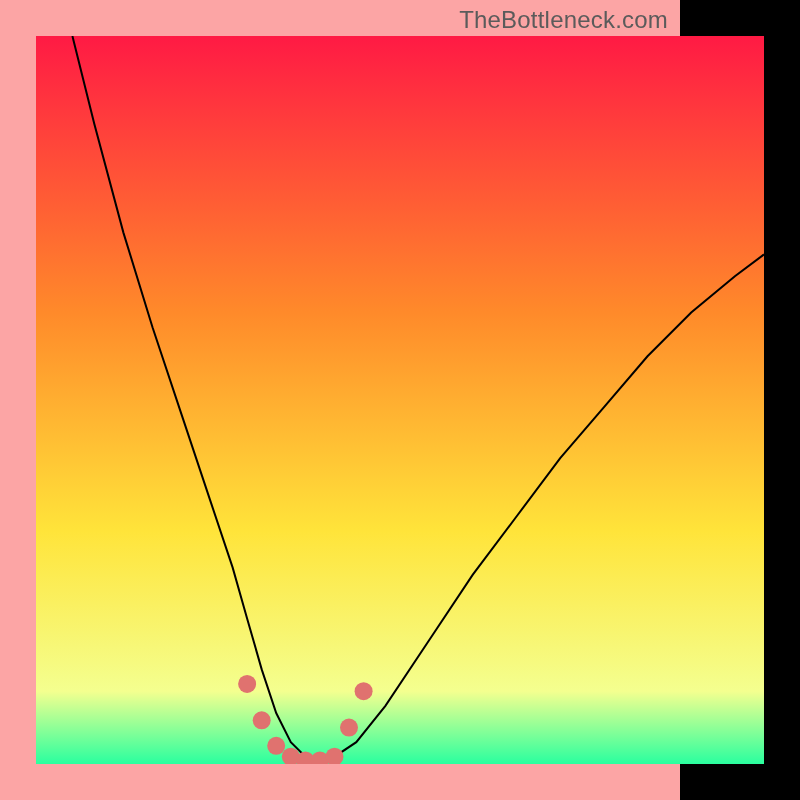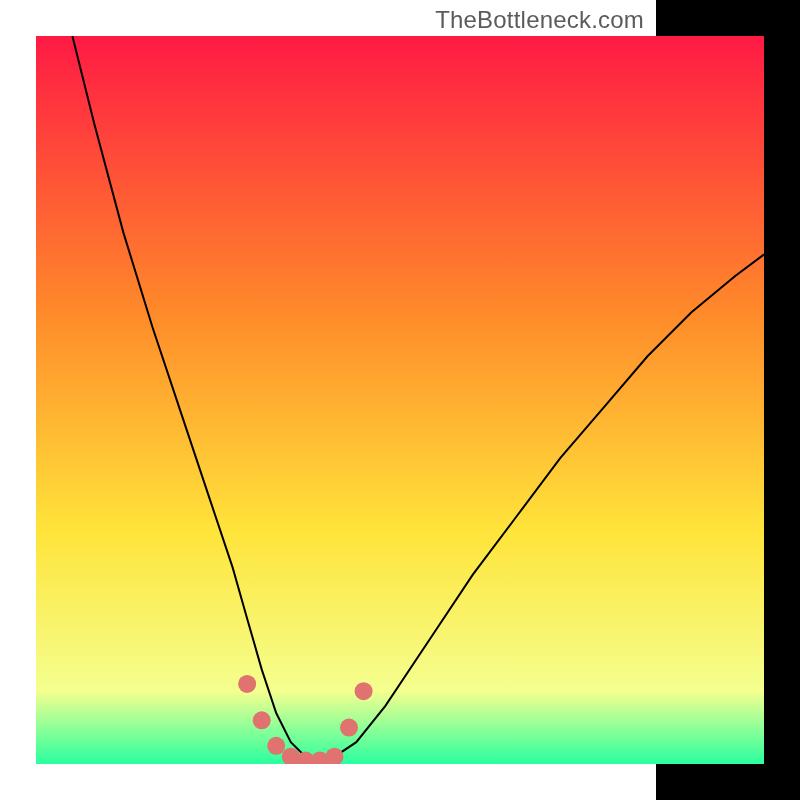--- a/index.html
+++ b/index.html
@@ -10,21 +10,22 @@
     background: #000;
     position: relative;
     font-family: Arial, Helvetica, sans-serif;
   }
   .frame {
     position: absolute;
     top: 0;
     left: 0;
     width: 656px;
     height: 800px;
-    background: #ffffff;
+    background: #fca5a5;
+    padding-left: 24px;
   }
   .plot-area {
     position: absolute;
     top: 36px;
     left: 36px;
     width: 728px;
     height: 728px;
     overflow: hidden;
   }
   .watermark {

